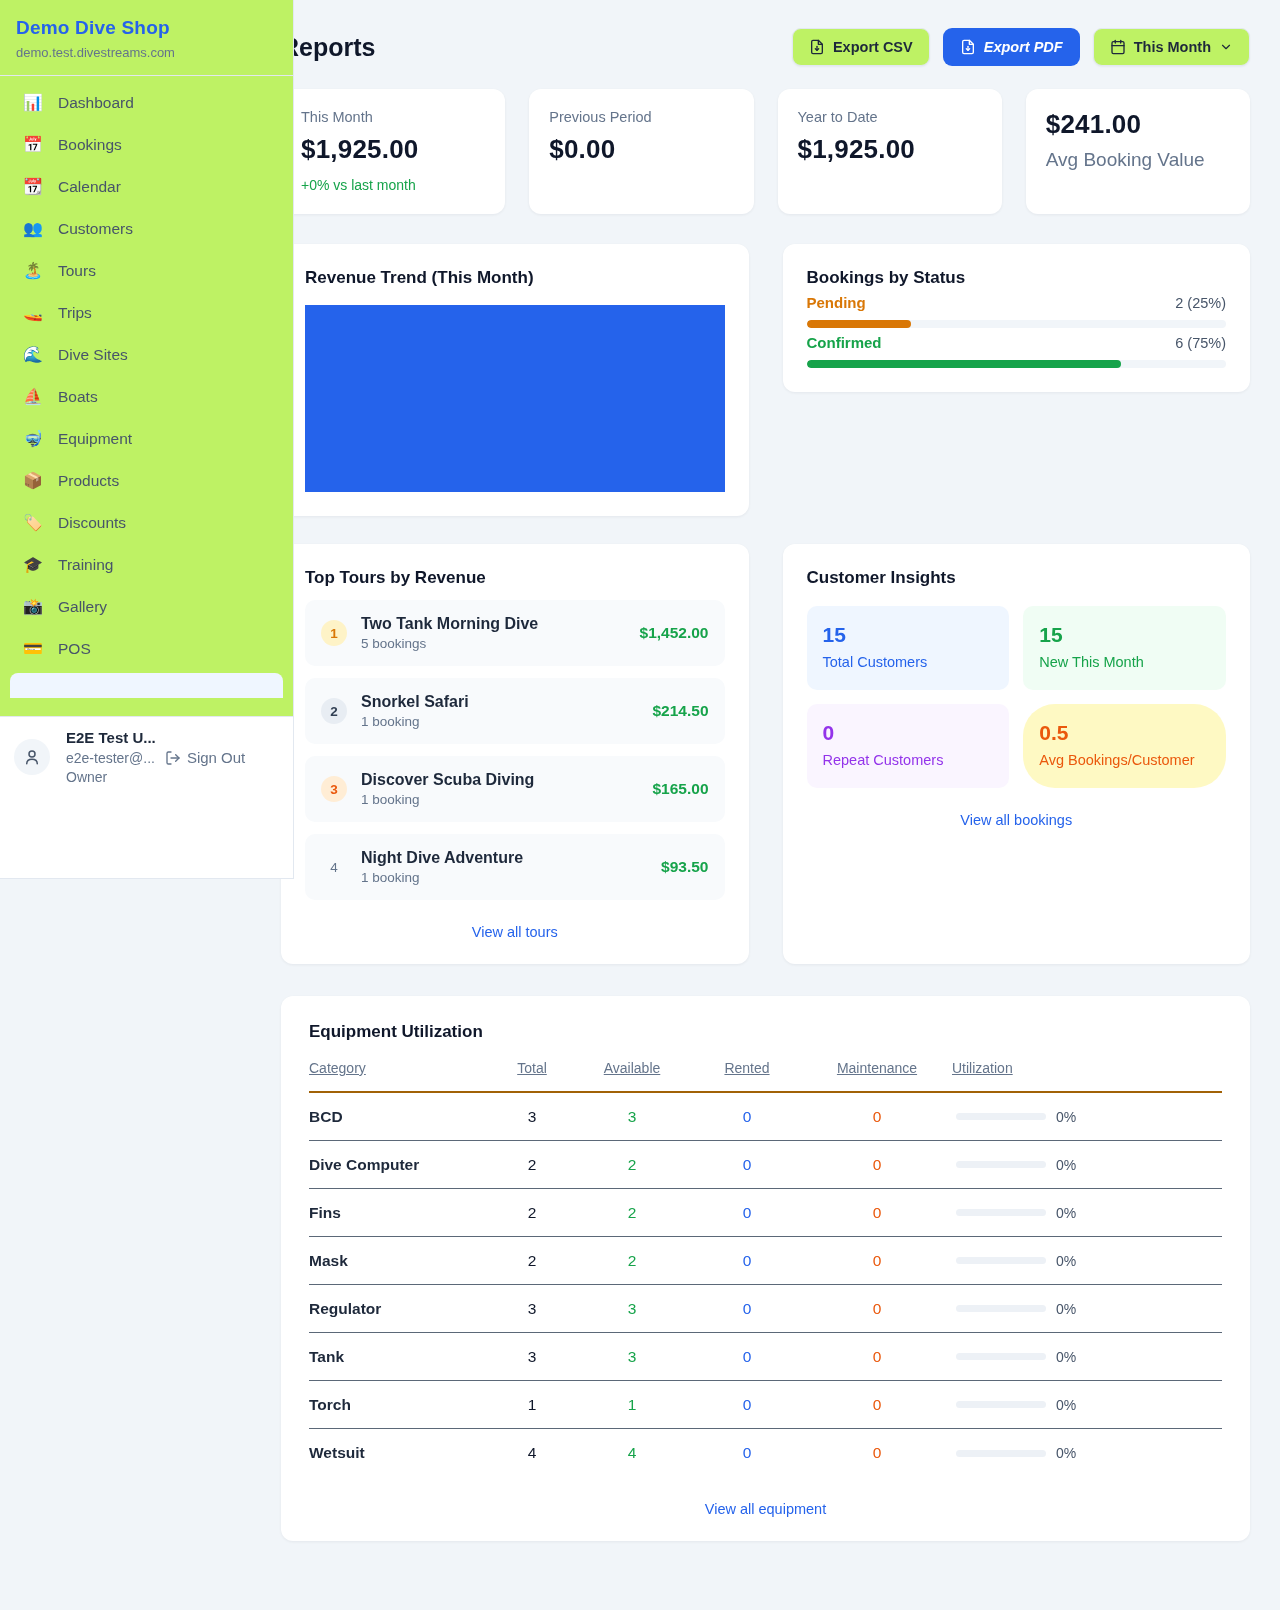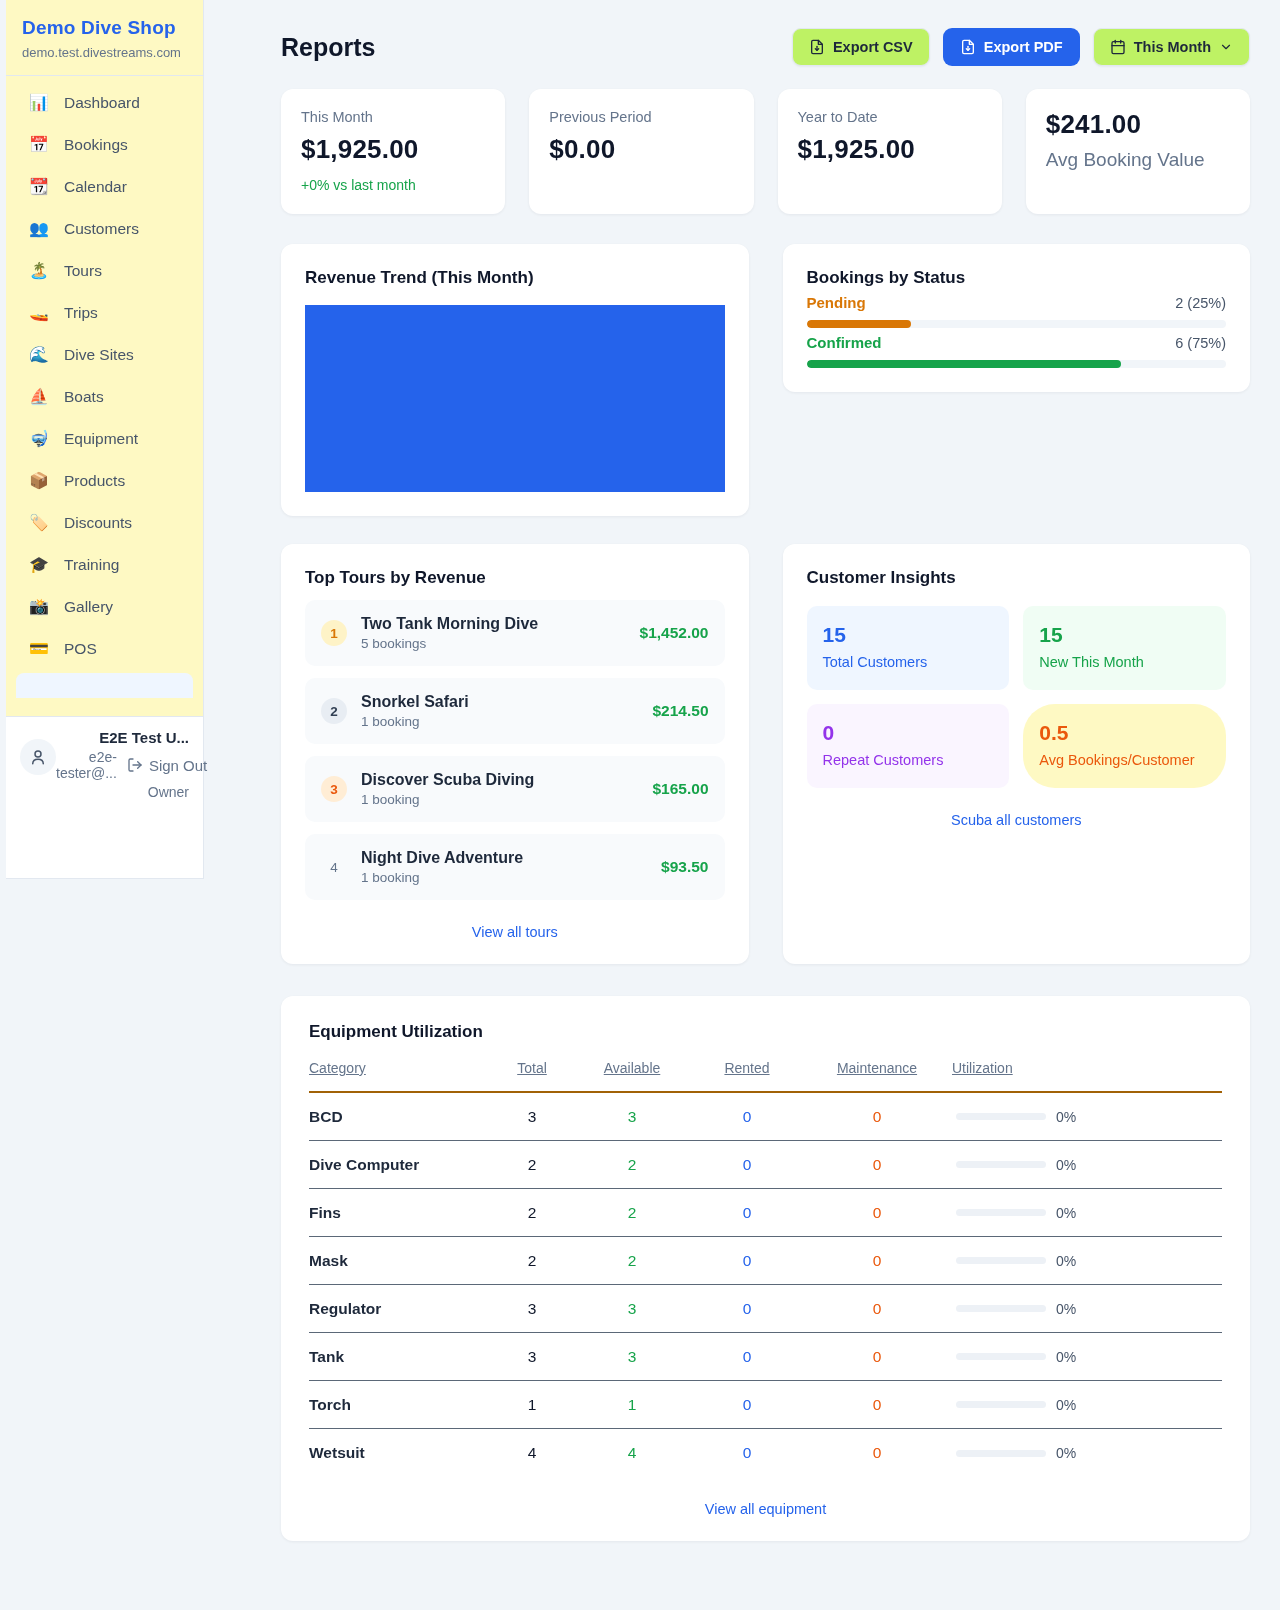--- a/index.html
+++ b/index.html
@@ -7,23 +7,23 @@
   body {
     font-family:"Liberation Sans", sans-serif;
     background:#f1f5f9;
     color:#0f172a;
     position:relative;
     overflow:hidden;
   }
 
   
   .sidebar {
-    position:absolute; left:6px; top:0;
-    width:198px; height:879px;
-    background:#fef9c3;
+    position:absolute; left:0; top:0;
+    width:294px; height:879px;
+    background:#bef264;
     border-right:1px solid #e2e8f0;
     border-bottom:1px solid #e2e8f0;
   }
   .side-head { padding:17px 16px 15px; border-bottom:1px solid #e2e8f0; }
   .shop-name { color:#2563eb; font-size:19px; font-weight:bold; letter-spacing:.2px; }
   .shop-domain { color:#64748b; font-size:13px; margin-top:6px; }
 
   .nav { padding:9px 10px 0; height:622px; overflow:hidden; }
   .nav-item {
     display:flex; align-items:center; gap:14px;
@@ -34,21 +34,21 @@
   .nav-ic { width:22px; font-size:16px; text-align:center; flex:0 0 22px; }
   .nav-item.active-partial { background:#eff6ff; height:36px; }
 
   .user-panel {
     position:absolute; left:0; right:0; bottom:0;
     height:162px;
     border-top:1px solid #e2e8f0;
     padding:12px 14px;
     background:#fff;
   }
-  .user-row { display:flex; gap:0;text-align:right; }
+  .user-row { display:flex; gap:16px; }
   .avatar {
     width:36px; height:36px; border-radius:50%;
     background:#f1f5f9; color:#475569;
     display:flex; align-items:center; justify-content:center;
     flex:0 0 36px; margin-top:10px;
   }
   .user-info { flex:1; min-width:0; }
   .user-name { font-weight:bold; font-size:15px; color:#1e293b; }
   .user-line2 { display:flex; align-items:center; gap:10px; margin-top:3px; }
   .user-email { color:#64748b; font-size:14px; }
@@ -61,21 +61,21 @@
   .page-head { display:flex; align-items:center; justify-content:space-between; margin-bottom:23px; }
   .page-title { font-size:25px; font-weight:bold; color:#0f172a; }
   .head-actions { display:flex; gap:13px; }
   .btn {
     display:flex; align-items:center; gap:8px;
     height:38px; padding:0 16px;
     border-radius:9px; font-size:14.5px; font-weight:bold;
     cursor:pointer; border:1px solid transparent;
   }
   .btn-light { background:#bef264; border-color:#e2e8f0; color:#1e293b; box-shadow:0 1px 2px rgba(15,23,42,.05); }
-  .btn-primary { background:#2563eb; color:#fff; }
+  .btn-primary { background:#2563eb; color:#fff;font-style:italic; }
   .btn svg { display:block; }
 
   
   .card { background:#fff; border-radius:12px; box-shadow:0 1px 3px rgba(15,23,42,.06); }
 
   .stats-row { display:grid; grid-template-columns:repeat(4,1fr); gap:24px; margin-bottom:30px; }
   .stat-card { padding:20px; height:125px; }
   .stat-label { color:#64748b; font-size:14.5px; }
   .stat-value { font-size:26px; font-weight:bold; color:#0f172a; margin-top:9px; letter-spacing:.2px; }
   .stat-delta { color:#16a34a; font-size:14px; margin-top:12px; }
@@ -386,21 +386,21 @@
         </div>
         <div class="tile purple">
           <div class="tile-value">0</div>
           <div class="tile-label">Repeat Customers</div>
         </div>
         <div class="tile orange">
           <div class="tile-value">0.5</div>
           <div class="tile-label">Avg Bookings/Customer</div>
         </div>
       </div>
-      <a class="view-all">Scuba all customers</a>
+      <a class="view-all">View all bookings</a>
     </div>
   </div>
 
   <div class="card equip-card">
     <div class="card-title">Equipment Utilization</div>
 
     <div class="tgrid thead">
       <div>Category</div>
       <div class="c">Total</div>
       <div class="c">Available</div>

